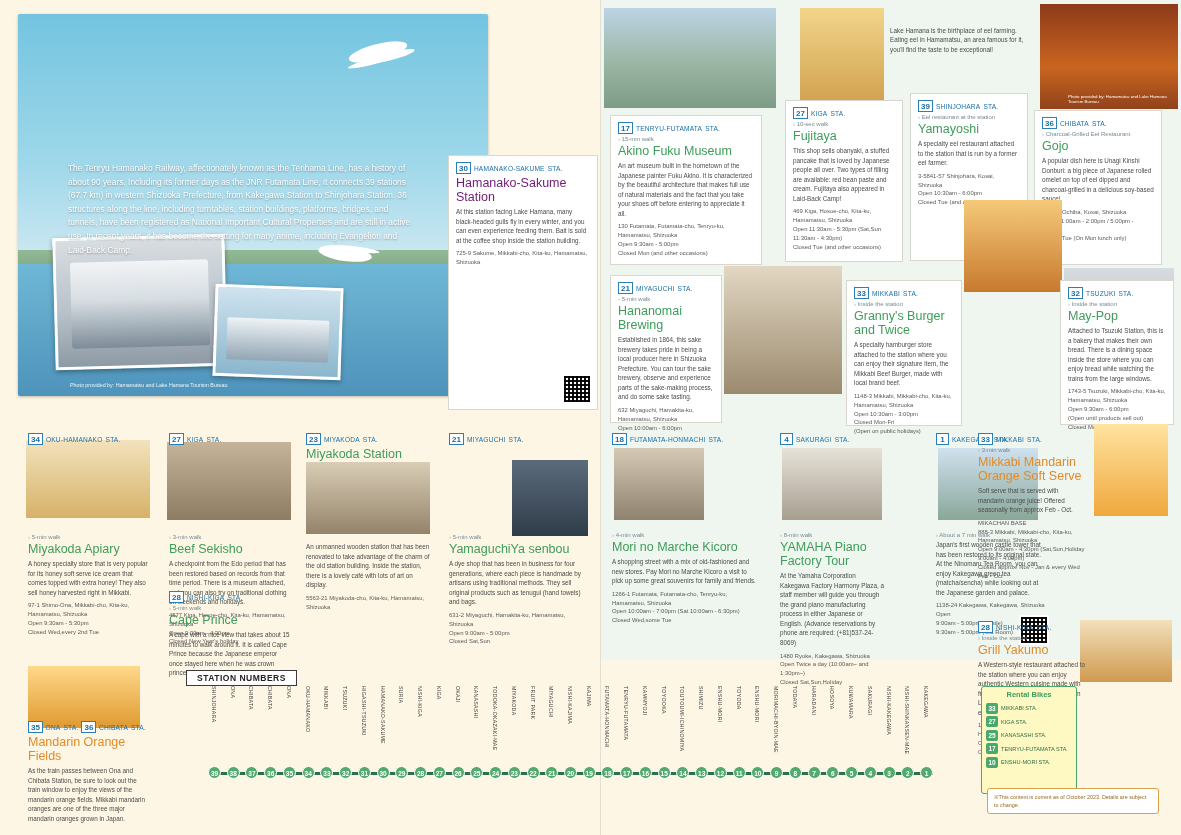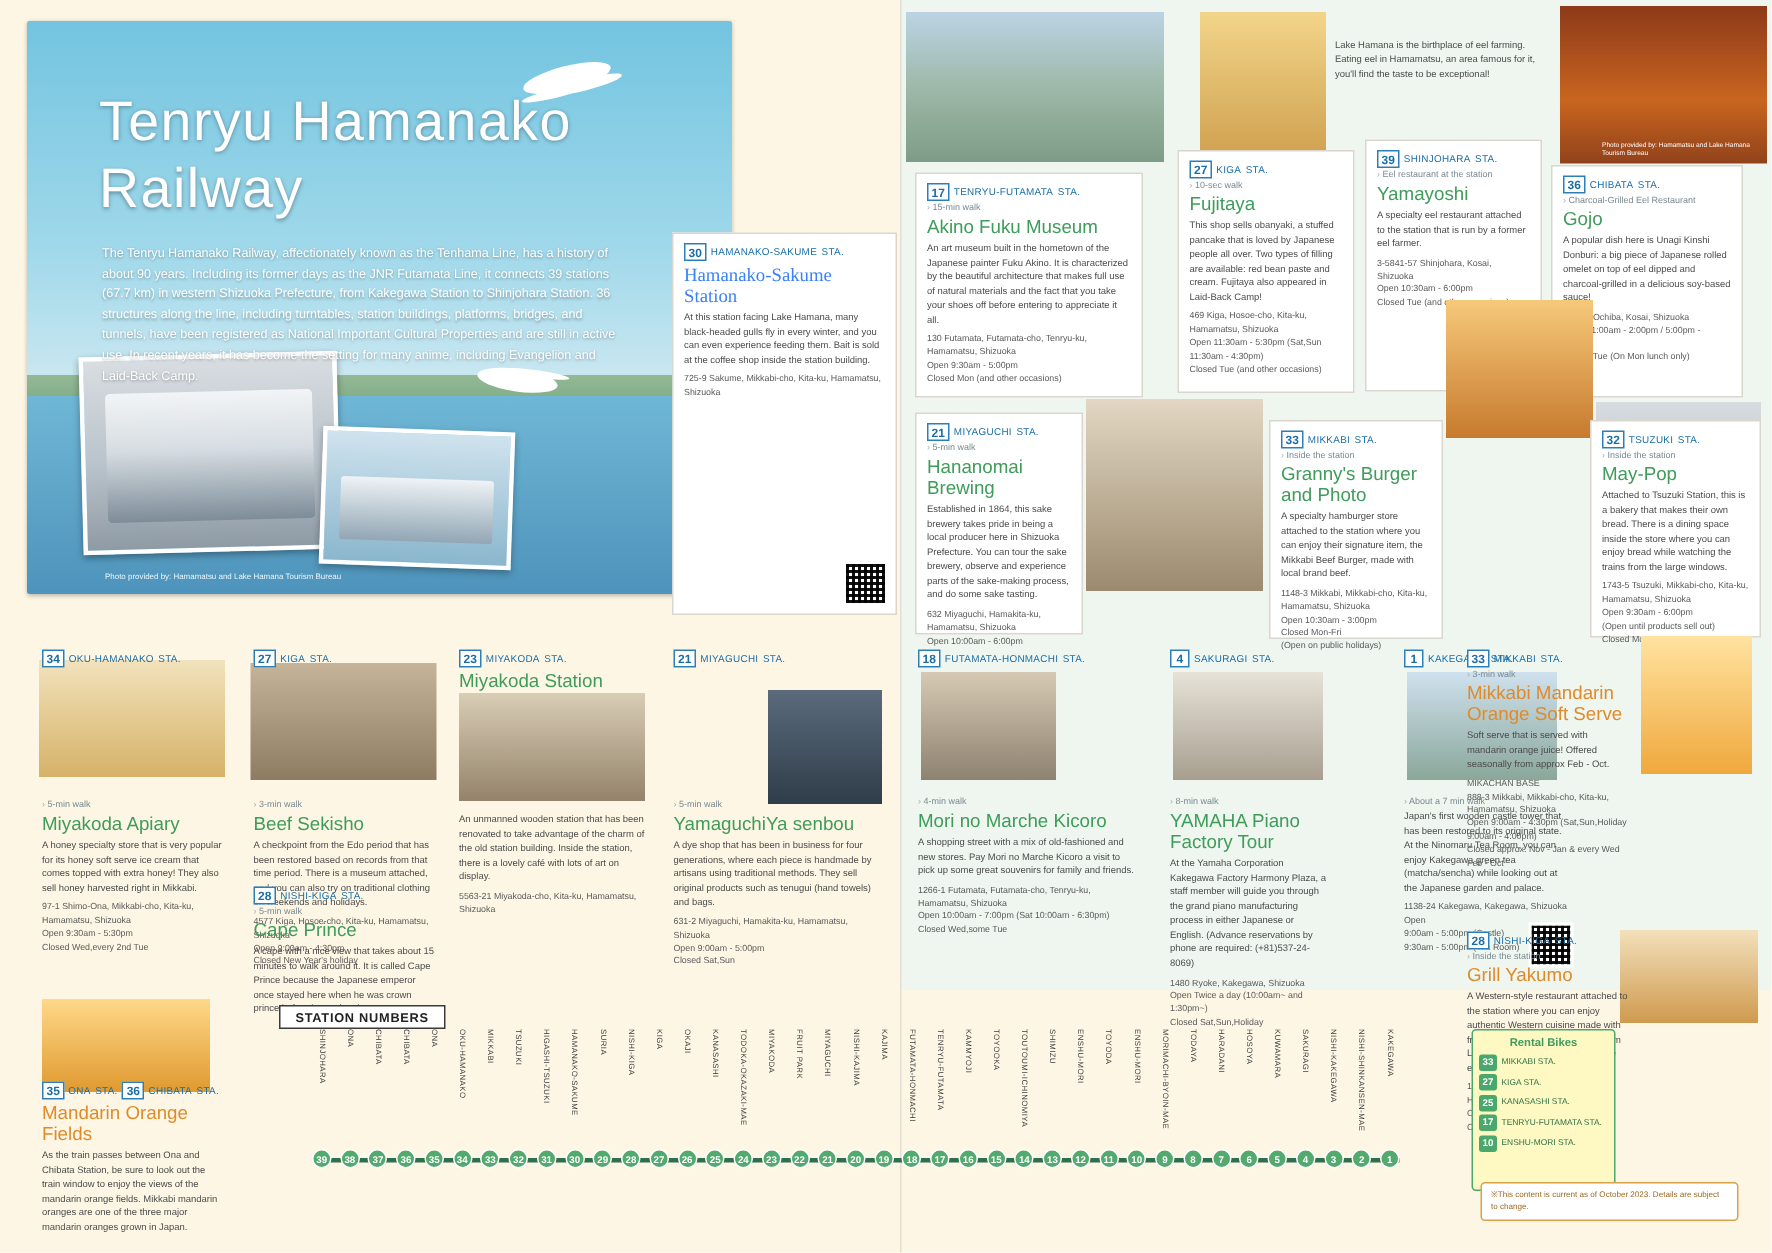--- a/index.html
+++ b/index.html
@@ -72,21 +72,21 @@
   .card { position:absolute; background:#fff; border:1px solid #d9d6cd; }
   .stn-head { display:flex; align-items:center; gap:3px; margin-bottom:2px; }
   .stn-num {
     display:inline-block; min-width:13px; height:12px; line-height:12px; text-align:center;
     border:1px solid #2a7fb8; color:#1a6ea8; font-size:8px; font-weight:bold;
     padding:0 2px; background:#fff;
   }
   .stn-name { font-size:6.6px; color:#1a6ea8; letter-spacing:.2px; }
   .walk { font-size:6px; color:#7a8a93; margin:1px 0 2px; }
   .walk:before{ content:"› "; color:#9bb0ba; }
-  .title-blue { color:#3b82f6; font-size:12.5px; line-height:1.12; font-weight:400; margin-bottom:3px;font-family:Liberation Serif, serif; }
+  .title-blue { color:#701a75; font-size:12.5px; line-height:1.12; font-weight:400; margin-bottom:3px; }
   .title-green{ color:#3f9c5a; font-size:12.5px; line-height:1.12; font-weight:400; margin-bottom:3px; }
   .title-orange{ color:#e08b2a; font-size:12.5px; line-height:1.12; font-weight:400; margin-bottom:3px; }
   .desc { font-size:6.3px; line-height:1.52; color:#4b4b4b; }
   .addr { font-size:5.9px; line-height:1.5; color:#5a5a5a; margin-top:4px; }
   .qr { width:30px; height:30px; background:
       repeating-linear-gradient(90deg,#111 0 2px,#fff 2px 4px),
       repeating-linear-gradient(0deg,#111 0 2px,transparent 2px 4px);
       background-blend-mode:multiply; border:2px solid #fff; }
   .qr-wrap { position:absolute; right:5px; bottom:5px; }
 
@@ -134,21 +134,20 @@
   <div class="divider-v"></div>
 
   <div class="hero">
     <div class="hero-sky"></div>
     <div class="hero-shore"></div>
     <div class="hero-lake"></div>
     <div class="gull gull1"></div>
     <div class="gull gull2"></div>
     <div class="train-photo"></div>
     <div class="train-photo2"></div>
-    <div class="hero-title">Tenryu Hamanako Railway</div>
     <div class="hero-body">The Tenryu Hamanako Railway, affectionately known as the Tenhama Line, has a history of about 90 years. Including its former days as the JNR Futamata Line, it connects 39 stations (67.7 km) in western Shizuoka Prefecture, from Kakegawa Station to Shinjohara Station. 36 structures along the line, including turntables, station buildings, platforms, bridges, and tunnels, have been registered as National Important Cultural Properties and are still in active use. In recent years, it has become the setting for many anime, including Evangelion and Laid-Back Camp.</div>
     <div class="hero-caption">Photo provided by: Hamamatsu and Lake Hamana Tourism Bureau</div>
   </div>
 
   <div class="card" style="left:448px; top:155px; width:150px; height:255px; padding:6px 7px;">
     <div class="stn-head">
       <span class="stn-num">30</span>
       <span class="stn-name">HAMANAKO-SAKUME</span>
       <span class="stn-name">STA.</span>
     </div>
@@ -248,21 +247,21 @@
 Open 10:00am - 6:00pm</div>
   </div>
 
   <div class="card" style="left:846px; top:280px; width:116px; height:146px; padding:6px 7px;">
     <div class="stn-head">
         <span class="stn-num">33</span>
       <span class="stn-name">MIKKABI</span>
       <span class="stn-name">STA.</span>
       </div>
     <div class="walk">Inside the station</div>
-    <div class="title-green">Granny's Burger and Photo</div>
+    <div class="title-green">Granny's Burger and Twice</div>
     <div class="desc">A specialty hamburger store attached to the station where you can enjoy their signature item, the Mikkabi Beef Burger, made with local brand beef.</div>
     <div class="addr" style="white-space:pre-line;">1148-3 Mikkabi, Mikkabi-cho, Kita-ku, Hamamatsu, Shizuoka
 Open 10:30am - 3:00pm
 Closed Mon-Fri
 (Open on public holidays)</div>
   </div>
 
   <div class="card" style="left:1060px; top:280px; width:114px; height:145px; padding:6px 7px;">
     <div class="stn-head">
         <span class="stn-num">32</span>

